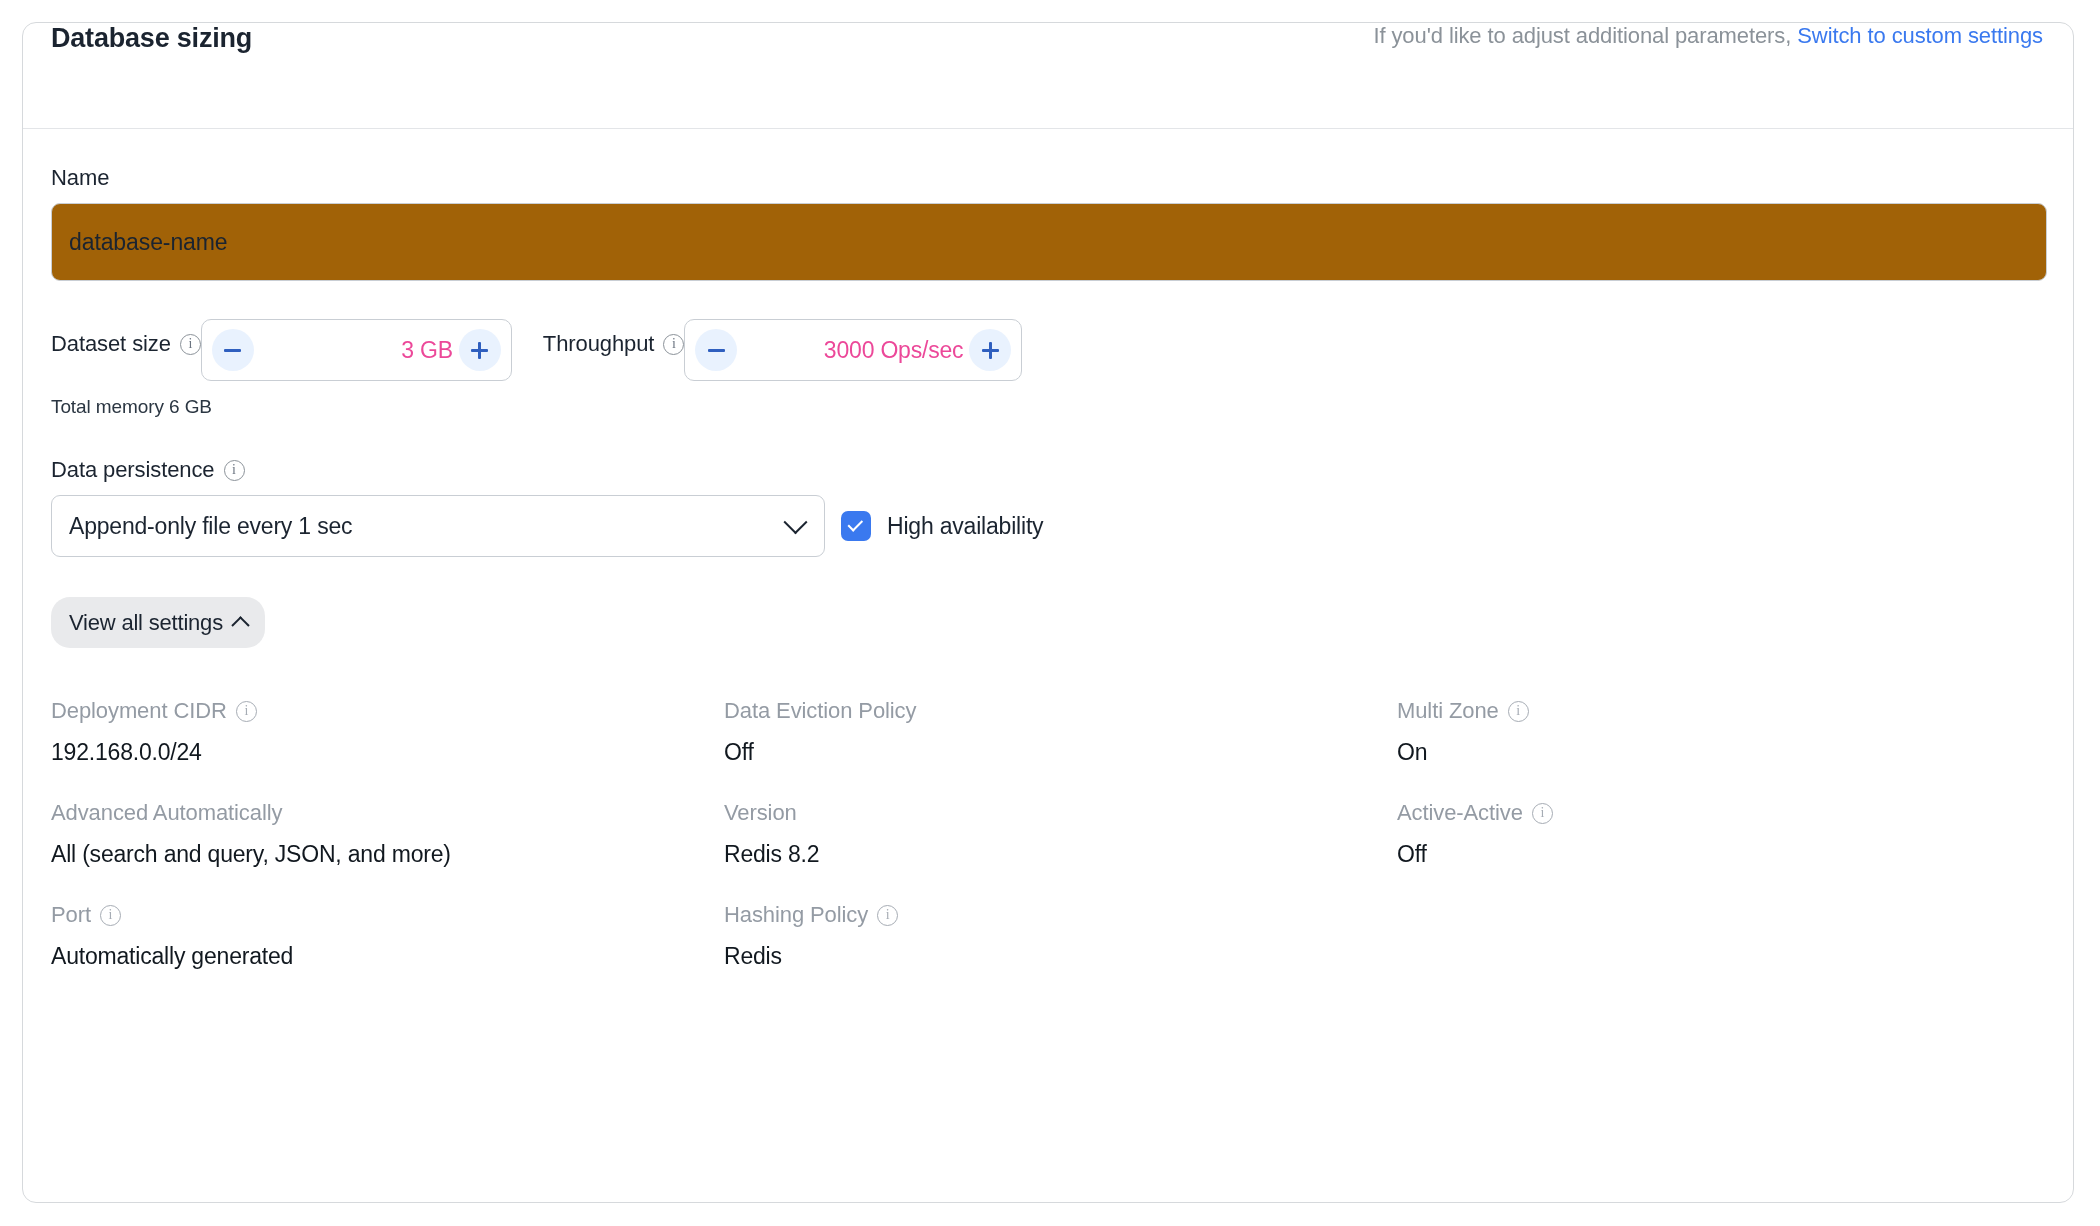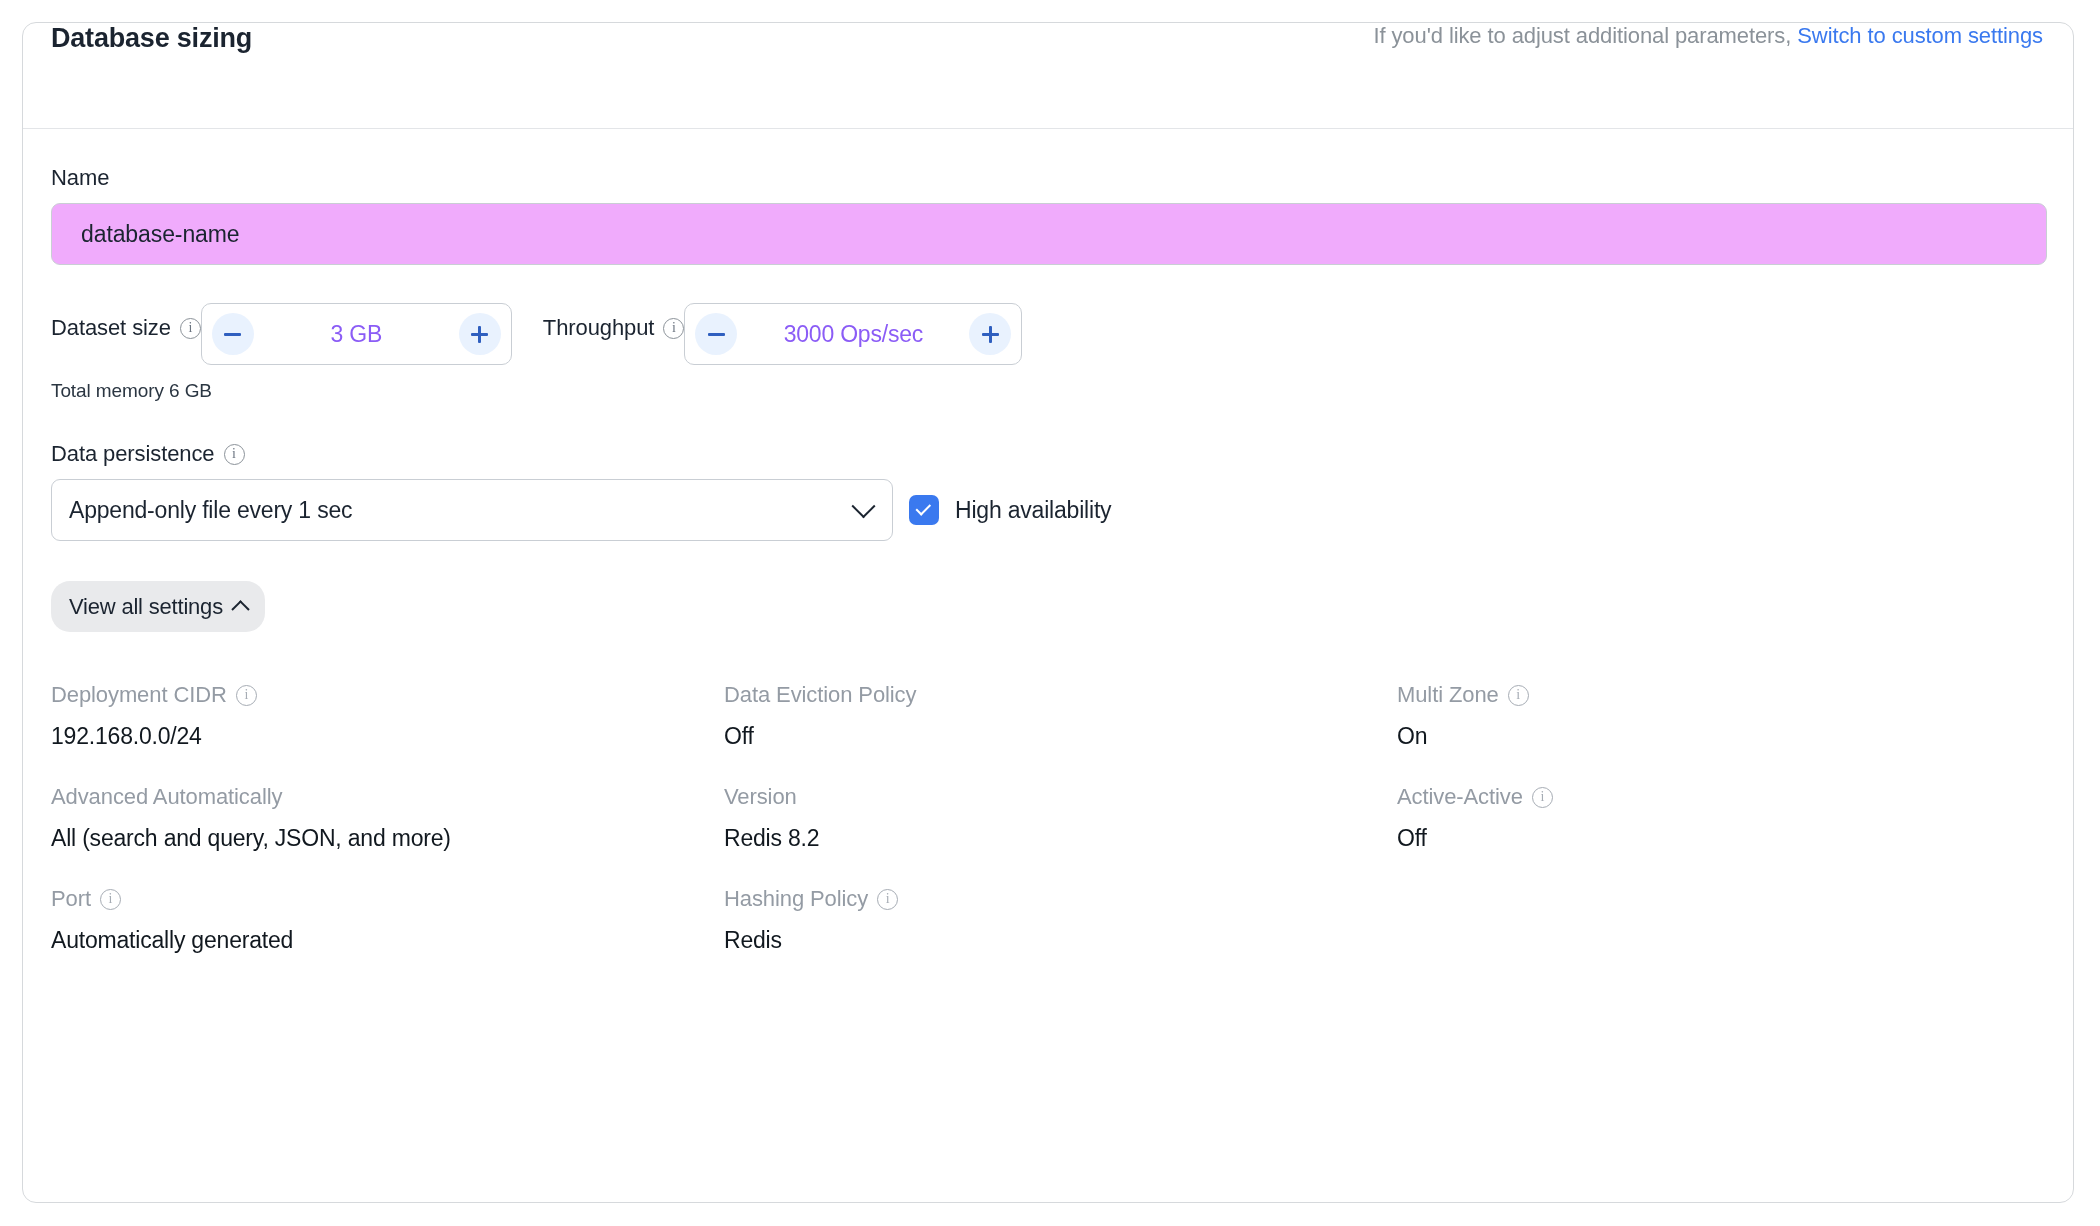--- a/index.html
+++ b/index.html
@@ -59,28 +59,28 @@
     color: #1b2430;
     letter-spacing: -0.1px;
     display: flex;
     align-items: center;
     gap: 9px;
     margin-bottom: 12px;
   }
 
   .text-input {
     width: 1996px;
-    height: 62px;
+    height: 78px;
     border: 1px solid #c9ced4;
     border-radius: 9px;
-    background: #f0abfc;
+    background: #a16207;
     font-family: "Liberation Sans", sans-serif;
     font-size: 23px;
     color: #1b2430;
-    padding: 0 29px;
+    padding: 0 17px;
     letter-spacing: -0.1px;
     outline: none;
   }
 
   
   .info-icon {
     width: 21px;
     height: 21px;
     border: 1.6px solid #8b9299;
     border-radius: 50%;
@@ -131,43 +131,43 @@
     border-radius: 1px;
   }
   .step-btn .bar-v {
     position: absolute;
     width: 3px; height: 17px;
     background: #2f5fbf;
     border-radius: 1px;
   }
   .step-value {
     flex: 1;
-    text-align: center;
+    text-align: right;
     font-size: 23px;
-    color: #8b5cf6;
+    color: #ec4899;
     letter-spacing: -0.2px;
     white-space: nowrap;
   }
 
   .total-memory {
     margin-top: 15px;
     font-size: 19px;
     color: #2b3642;
     letter-spacing: -0.1px;
   }
 
   
   .persist-row {
     margin-top: 39px;
     display: flex;
     align-items: flex-end;
     gap: 16px;
   }
   .select-box {
-    width: 842px;
+    width: 774px;
     height: 62px;
     border: 1px solid #c9ced4;
     border-radius: 9px;
     background: #fff;
     display: flex;
     align-items: center;
     justify-content: space-between;
     padding: 0 20px 0 17px;
     cursor: pointer;
   }

